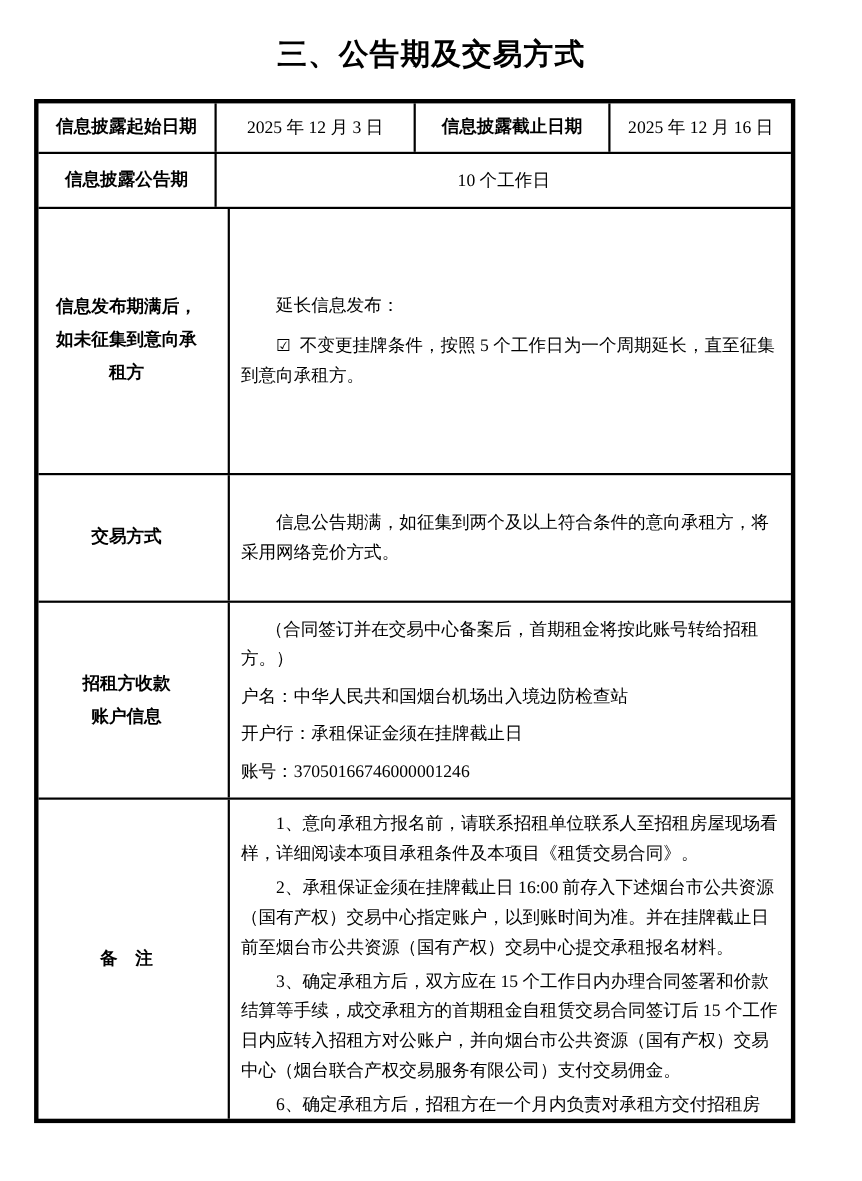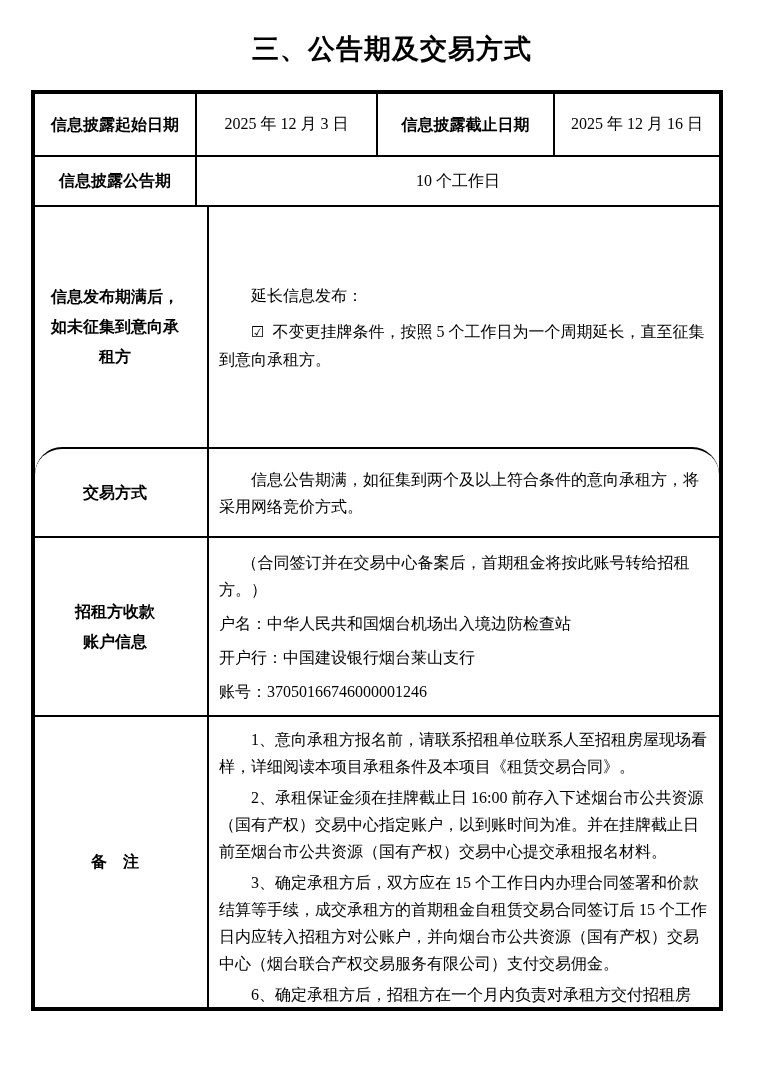--- a/index.html
+++ b/index.html
@@ -30,24 +30,24 @@
     border: 4px solid #000000;
     box-sizing: border-box;
     background: #ffffff;
   }
   .t-row {
     display: grid;
     box-sizing: border-box;
     border-top: 2px solid #000000;
   }
   .t-row:first-child { border-top: none; }
-  .row-dates  { grid-template-columns: 160px 181px 177px 1fr; height: 61px; }
+  .row-dates  { grid-template-columns: 160px 181px 177px 1fr; height: 44px; }
   .row-period { grid-template-columns: 160px 1fr; height: 50px; }
   .row-ext    { grid-template-columns: 160px 1fr; height: 242px; }
-  .row-trade  { grid-template-columns: 160px 1fr; height: 89px; border-radius: 27px; }
+  .row-trade  { grid-template-columns: 160px 1fr; height: 116px; }
   .row-acct   { grid-template-columns: 160px 1fr; height: 179px; }
   .row-remark { grid-template-columns: 160px 1fr; height: 292px; }
   .cell {
     box-sizing: border-box;
     border-left: 2px solid #000000;
     overflow: hidden;
   }
   .cell:first-child { border-left: none; }
   .label-cell {
     display: flex;
@@ -132,21 +132,21 @@
   </div>
 
   <div class="t-row row-acct">
     <div class="cell label-cell">
       <span>招租方收款</span>
       <span>账户信息</span>
     </div>
     <div class="cell content-cell acct-cell">
       <p class="indent-14">（合同签订并在交易中心备案后，首期租金将按此账号转给招租方。）</p>
       <p>户名：中华人民共和国烟台机场出入境边防检查站</p>
-      <p>开户行：中国建设银行烟台莱山支行</p>
+      <p>开户行：承租保证金须在挂牌截止日</p>
       <p>账号：37050166746000001246</p>
     </div>
   </div>
 
   <div class="t-row row-remark">
     <div class="cell label-cell">备　注</div>
     <div class="cell content-cell remark-cell">
       <p class="indent-2">1、意向承租方报名前，请联系招租单位联系人至招租房屋现场看样，详细阅读本项目承租条件及本项目《租赁交易合同》。</p>
       <p class="indent-2">2、承租保证金须在挂牌截止日 16:00 前存入下述烟台市公共资源（国有产权）交易中心指定账户，以到账时间为准。并在挂牌截止日前至烟台市公共资源（国有产权）交易中心提交承租报名材料。</p>
       <p class="indent-2">3、确定承租方后，双方应在 15 个工作日内办理合同签署和价款结算等手续，成交承租方的首期租金自租赁交易合同签订后 15 个工作日内应转入招租方对公账户，并向烟台市公共资源（国有产权）交易中心（烟台联合产权交易服务有限公司）支付交易佣金。</p>

